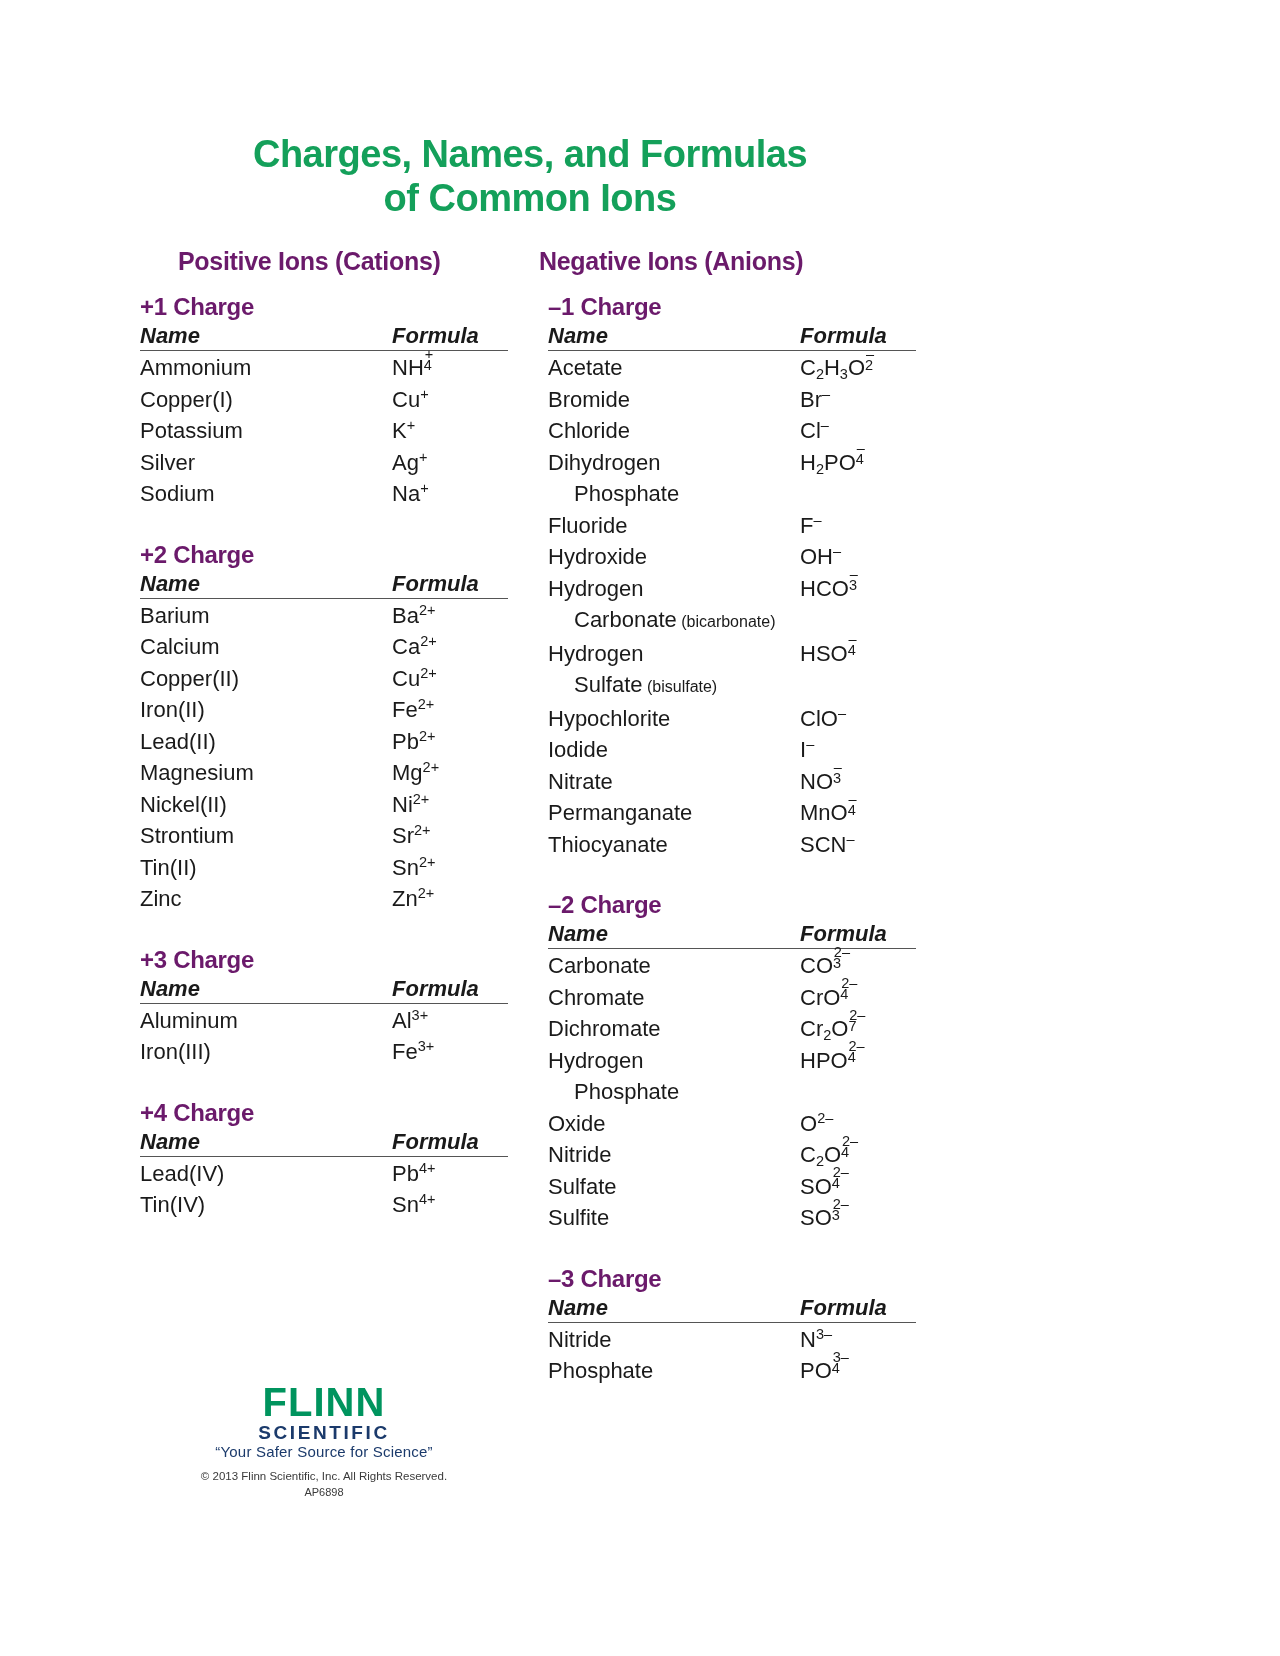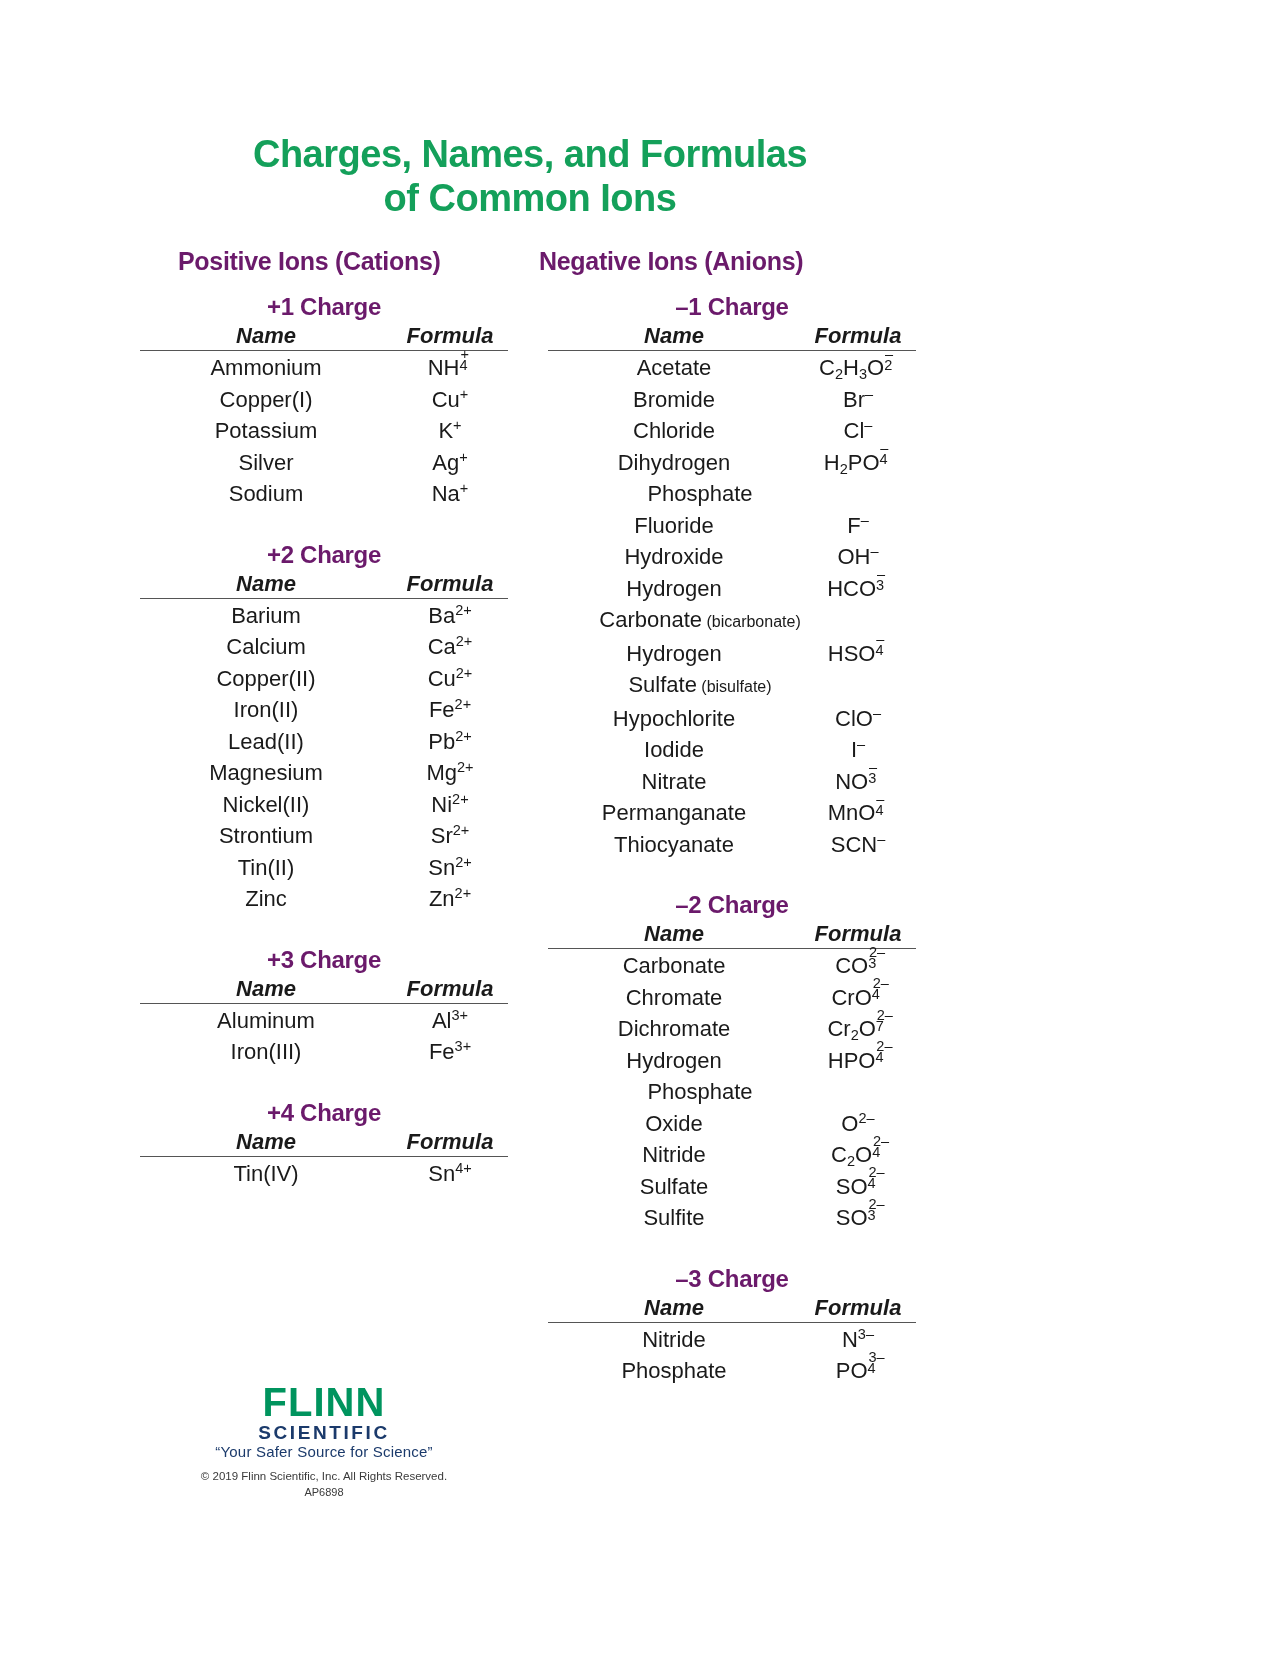--- a/index.html
+++ b/index.html
@@ -56,21 +56,21 @@
 
   
   .column {
     position: absolute;
     top: 292px;
   }
   #cation-column { left: 140px; width: 368px; }
   #anion-column  { left: 548px; width: 368px; }
 
   
-  .charge-group { margin-bottom: 30px; text-align: center; }
+  .charge-group { margin-bottom: 30px; }
   .charge-group:last-child { margin-bottom: 0; }
 
   .charge-title {
     font-weight: bold;
     font-size: 24px;
     line-height: 29px;
     letter-spacing: -0.3px;
     color: #6b1a6b;
     margin-bottom: 1px;
   }
@@ -278,20 +278,24 @@
           <div class="cell-formula"><span class="f">Fe<sup>3+</sup></span></div>
         </div>
       </div>
       <div class="charge-group">
         <div class="charge-title">+4 Charge</div>
         <div class="table-head">
           <div class="cell-name">Name</div>
           <div class="cell-formula">Formula</div>
         </div>
         <div class="row">
+          <div class="cell-name">Lead(IV)</div>
+          <div class="cell-formula"><span class="f">Pb<sup>4+</sup></span></div>
+        </div>
+        <div class="row">
           <div class="cell-name">Tin(IV)</div>
           <div class="cell-formula"><span class="f">Sn<sup>4+</sup></span></div>
         </div>
       </div>
     </div>
   <div class="column" id="anion-column">
       <div class="charge-group">
         <div class="charge-title">–1 Charge</div>
         <div class="table-head">
           <div class="cell-name">Name</div>
@@ -419,17 +423,17 @@
           <div class="cell-name">Phosphate</div>
           <div class="cell-formula"><span class="f">PO<span class="stack"><span class="sb">4</span><span class="sp">3–</span></span></span></div>
         </div>
       </div>
     </div>
 
   <div id="footer">
     <div class="logo-flinn">FLINN</div>
     <div class="logo-scientific">SCIENTIFIC</div>
     <div class="logo-tagline">“Your Safer Source for Science”</div>
-    <div class="copyright">© 2019 Flinn Scientific, Inc. All Rights Reserved.</div>
+    <div class="copyright">© 2013 Flinn Scientific, Inc. All Rights Reserved.</div>
     <div class="ap-code">AP6898</div>
   </div>
 
 </div>
 
 </body></html>

